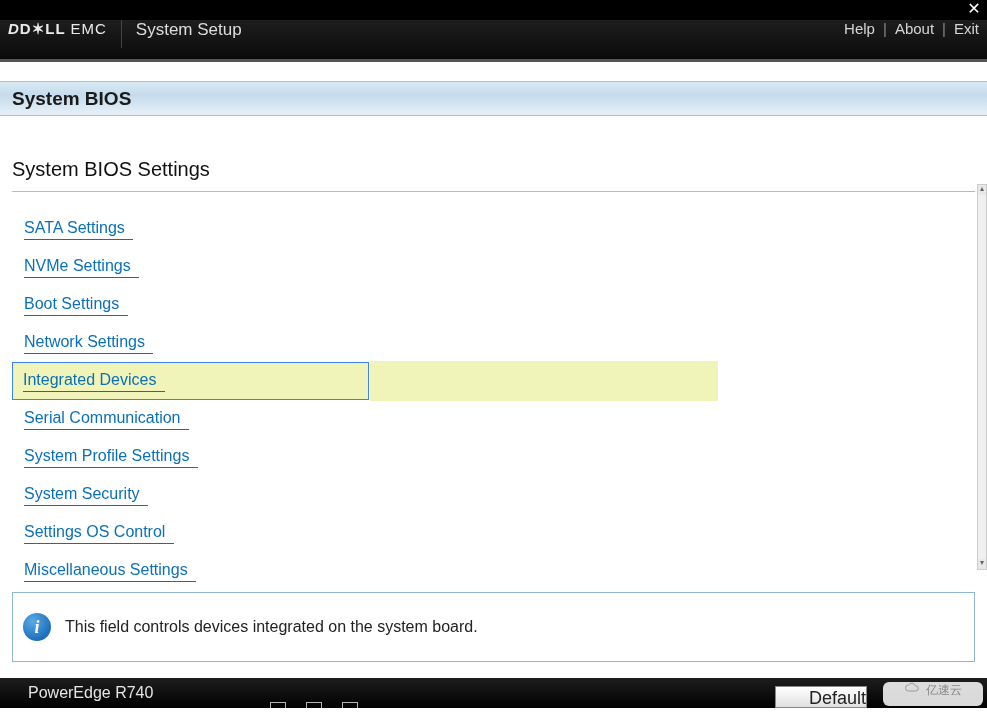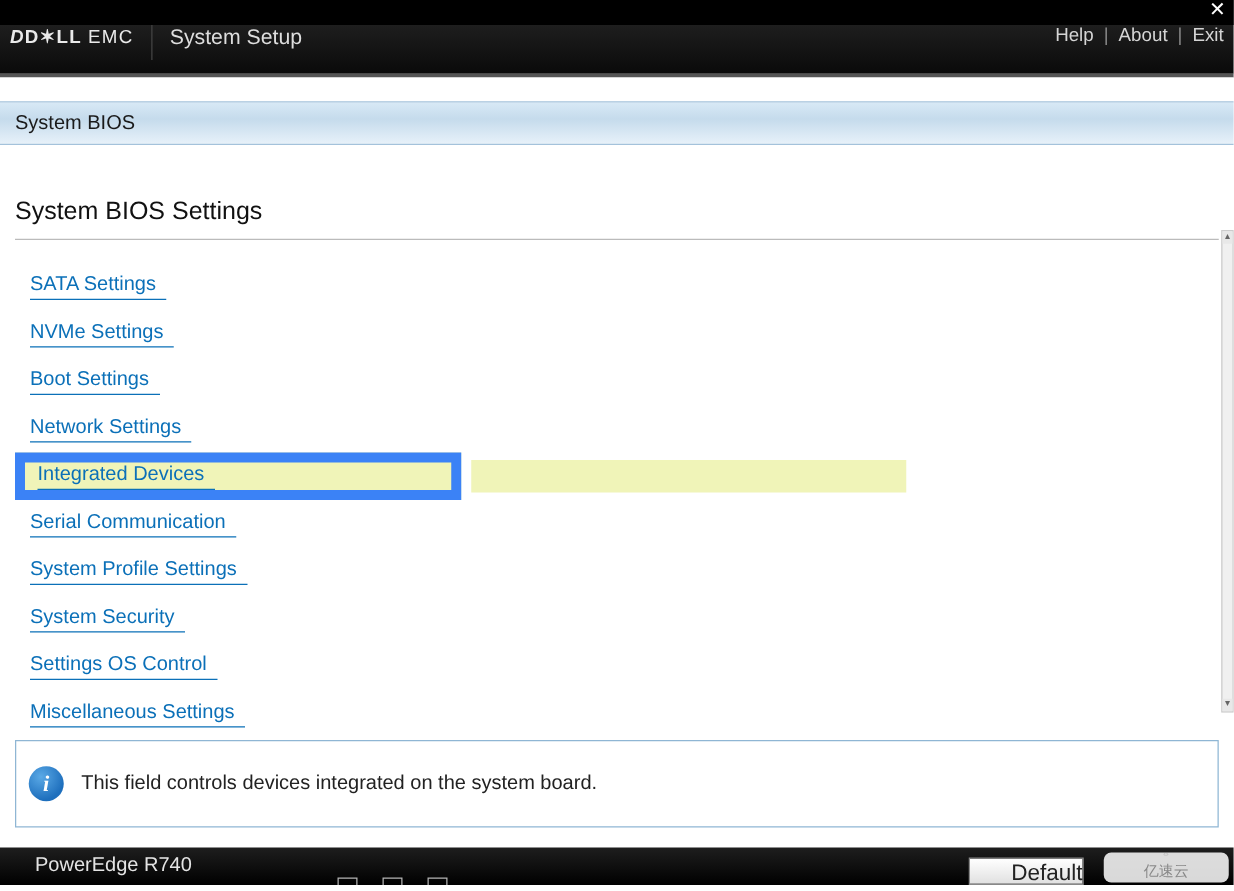--- a/index.html
+++ b/index.html
@@ -9,38 +9,38 @@
   .header { height: 42px; background: linear-gradient(to bottom, #1e1e1e 0%, #0a0a0a 100%); display: flex; align-items: flex-start; color: #fff; padding: 0 8px; border-bottom: 3px solid #555; }
   .logo { font-size: 15px; font-weight: bold; letter-spacing: 1px; color: #eaeaea; padding-right: 14px; }
   .logo .d { font-style: italic; }
   .divider-v { width: 1px; height: 28px; background: #444; margin: 0 14px 0 0; }
   .setup-title { font-size: 17px; color: #ddd; font-weight: 400; }
   .top-links { margin-left: auto; display: flex; align-items: center; gap: 8px; font-size: 15px; color: #ccc; }
   .top-links span.sep { color: #888; }
   .top-links a { color: #d5d5d5; text-decoration: none; cursor: pointer; }
   .gap-strip { height: 19px; background: #fff; }
   .page-title-bar { height: 35px; background: linear-gradient(to bottom, #d8e9f6 0%, #c5dbec 40%, #e7f1f9 100%); border-top: 1px solid #a4c2db; border-bottom: 1px solid #a4c2db; display: flex; align-items: center; padding: 0 12px; }
-  .page-title-bar h1 { font-size: 16px; font-weight: normal; color: #1a1a1a; }
+  .page-title-bar h1 { font-size: 19px; font-weight: bold; color: #1a1a1a; }
   .main-area { height: 454px; background: #fff; padding: 22px 12px 0 12px; position: relative; }
   .section-title { font-size: 20px; color: #111; font-weight: 500; margin-bottom: 10px; margin-top: 20px; }
   .section-underline { border-bottom: 1px solid #bbb; margin-bottom: 18px; }
   .scrollbox { position: absolute; right: 0; top: 68px; width: 10px; height: 386px; background: #f0f0f0; border: 1px solid #ccc; }
   .scroll-up, .scroll-down { height: 10px; background: #e8e8e8; text-align: center; font-size: 8px; line-height: 8px; color: #666; }
   .menu-list { display: flex; flex-direction: column; gap: 0; }
   .menu-item-wrap { height: 38px; display: flex; align-items: center; padding-left: 12px; }
   .menu-item { font-size: 16px; color: #0b70b8; border-bottom: 1px solid #0b70b8; padding: 0 4px 2px 0; cursor: pointer; white-space: pre; }
-  .menu-item-wrap.selected { background: #f0f4b8; border: 8px solid #3b82f6; padding-left: 10px; width: 357px; position: relative; }
+  .menu-item-wrap.selected { background: #f0f4b8; border: 1px solid #3b82f6; padding-left: 10px; width: 357px; position: relative; }
   .menu-item-wrap.selected::after { content: ""; position: absolute; left: 357px; top: -2px; height: calc(100% + 4px); width: 348px; background: #f0f4b8; }
   .help-panel { margin: 22px 12px 0 12px; border: 1px solid #8fb6d4; height: 70px; display: flex; align-items: center; padding: 0 10px; gap: 14px; background: #fff; }
   .info-icon { width: 28px; height: 28px; min-width: 28px; border-radius: 50%; background: radial-gradient(circle at 35% 30%, #5aa9e6 0%, #1e6fbd 70%); color: #fff; font-family: Georgia, serif; font-style: italic; font-weight: bold; font-size: 18px; display: flex; align-items: center; justify-content: center; }
   .help-text { font-size: 16px; color: #222; }
   .bottom-gap { height: 16px; }
   .footer { height: 30px; background: linear-gradient(to bottom, #1e1e1e 0%, #000 100%); display: flex; align-items: center; padding: 0 28px; color: #e4e4e4; font-size: 16px; position: relative; }
   .footer-btn { position: absolute; right: 120px; bottom: 0; height: 22px; width: 92px; background: linear-gradient(to bottom, #fff, #e0e0e0); border: 1px solid #888; color: #222; font-size: 18px; text-align: right; line-height: 14px; padding-top: 4px; cursor: pointer; }
-  .watermark { position: absolute; right: 4px; bottom: 2px; width: 100px; height: 24px; background: rgba(255,255,255,0.85); border-radius: 6px; display: flex; align-items: center; justify-content: center; font-size: 12px; color: #888; gap: 4px; flex-direction: column; }
+  .watermark { position: absolute; right: 4px; bottom: 2px; width: 100px; height: 24px; background: rgba(255,255,255,0.85); border-radius: 6px; display: flex; justify-content: center; font-size: 12px; color: #888; gap: 4px; }
   .watermark svg { width: 18px; height: 12px; }
   .toolbar-slice { position: absolute; left: 270px; bottom: -6px; display: flex; gap: 20px; color: #fff; font-size: 13px; align-items: center; opacity: 0.7; }
   .toolbar-slice .icon { width: 16px; height: 12px; border: 1px solid #fff; }
 </style>
 </head>
 <body>
 
 <div class="titlebar">
   <div class="close-x">✕</div>
 </div>

